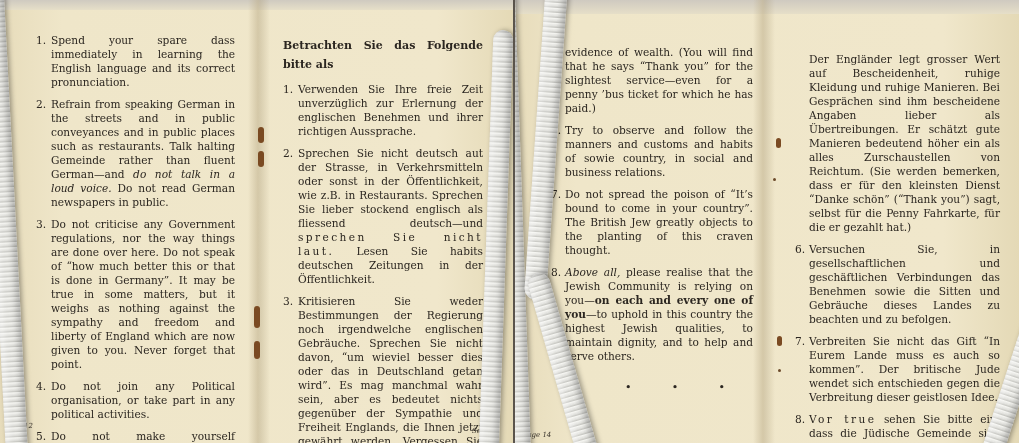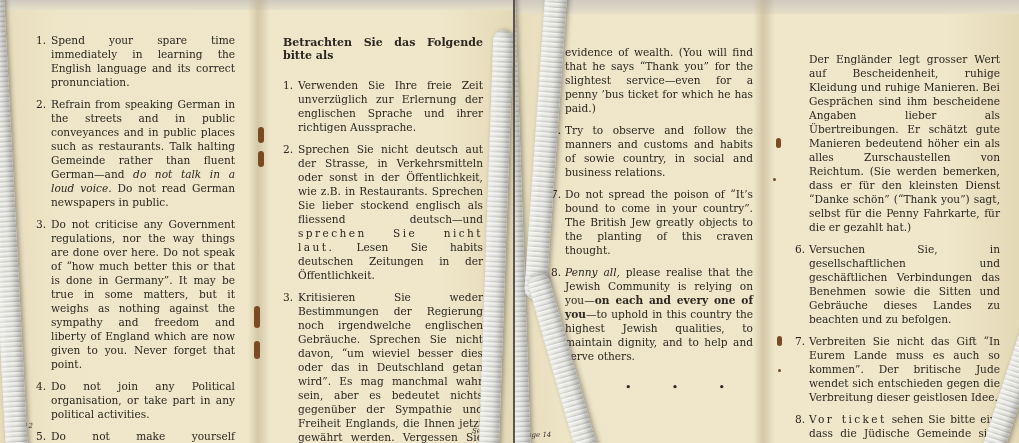--- a/index.html
+++ b/index.html
@@ -12,21 +12,21 @@
   .topedge{position:absolute;left:0;right:0;top:0;height:10px;background:linear-gradient(180deg,#cfcac0,#e6dfc8);}
   .gutter{position:absolute;top:0;width:22px;height:443px;background:linear-gradient(90deg,rgba(190,175,140,0) 0%,rgba(190,175,140,.55) 45%,rgba(170,155,120,.35) 55%,rgba(190,175,140,0) 100%);}
   .stain{position:absolute;width:6px;border-radius:3px;background:#7a4a22;}
   .dot{position:absolute;width:3px;height:3px;border-radius:50%;background:#6b4a2a;}
   .cord{position:absolute;border-radius:12px;background:repeating-linear-gradient(0deg,#e4e4e0 0px,#f6f6f2 2px,#c9c9c4 3px,#e9e9e5 5px);box-shadow:inset -4px 0 6px rgba(0,0,0,.25),inset 4px 0 6px rgba(255,255,255,.5),2px 0 5px rgba(0,0,0,.35);}
   .text{position:absolute;color:#2b2620;font-size:10.6px;line-height:14px;text-align:justify;}
   .text p{margin:0 0 8px 0;}
   .item{display:flex;margin-bottom:8px;}
   .num{flex:0 0 15px;text-align:left;}
   .body{flex:1;text-align:justify;}
-  .heading{font-weight:bold;font-size:11px;line-height:13px;margin-bottom:16px;}
+  .heading{font-weight:bold;font-size:11px;line-height:19px;margin-bottom:8px;}
   .heading .l2{display:block;padding-left:15px;}
   em{font-style:italic;}
   .spaced{letter-spacing:2.4px;}
   .b{font-weight:bold;}
   .stars{display:flex;justify-content:space-around;width:140px;margin:18px 0 0 40px;font-size:11px;}
   .folio{position:absolute;font-size:7px;font-style:italic;color:#3a342c;}
 </style>
 </head>
 <body>
 
@@ -35,21 +35,21 @@
   <div class="topedge"></div>
   <div class="gutter" style="left:248px;"></div>
   <div class="stain" style="left:258px;top:127px;height:16px;"></div>
   <div class="stain" style="left:258px;top:151px;height:16px;"></div>
   <div class="stain" style="left:254px;top:306px;height:22px;"></div>
   <div class="stain" style="left:254px;top:341px;height:18px;"></div>
 
   <div class="text" style="left:36px;top:33px;width:199px;">
     <div class="item">
         <span class="num">1.</span>
-        <span class="body">Spend your spare time immediately in learning the English language and its correct pronunciation.</span>
+        <span class="body">Spend your spare dass immediately in learning the English language and its correct pronunciation.</span>
       </div>
     <div class="item">
         <span class="num">2.</span>
         <span class="body"><span>Refrain from speaking German in the streets and in public conveyances and in public places such as restaurants. Talk halting Gemeinde rather than fluent German—and </span><em>do not talk in a loud voice.</em><span> Do not read German newspapers in public.</span></span>
       </div>
     <div class="item">
         <span class="num">3.</span>
         <span class="body">Do not criticise any Government regulations, nor the way things are done over here. Do not speak of “how much better this or that is done in Germany”. It may be true in some matters, but it weighs as nothing against the sympathy and freedom and liberty of England which are now given to you. Never forget that point.</span>
       </div>
     <div class="item">
@@ -60,21 +60,21 @@
         <span class="num">5.</span>
         <span class="body">Do not make yourself conspicuous by speaking loudly, nor by your manner or dress. The Englishman greatly dislikes ostentation, loudness of dress or manner, or unconventionality of dress or manner. The Englishman attaches very great importance to modesty, under-statement in speech rather than over-statement, and quietness of dress and manner. He values good manners far more than he values the</span>
       </div>
   </div>
   <div class="folio" style="left:24px;top:422px;">12</div>
 
   <div class="text" style="left:283px;top:36px;width:200px;">
     <div class="heading"><span>Betrachten Sie das Folgende bitte als</span></div>
     <div class="item">
         <span class="num">1.</span>
-        <span class="body">Verwenden Sie Ihre freie Zeit unverzüglich zur Erlernung der englischen Sprache und ihrer richtigen Aussprache.</span>
+        <span class="body">Verwenden Sie Ihre freie Zeit unverzüglich zur Erlernung der englischen Benehmen und ihrer richtigen Aussprache.</span>
       </div>
     <div class="item">
         <span class="num">2.</span>
         <span class="body"><span>Sprechen Sie nicht deutsch aut der Strasse, in Verkehrsmitteln oder sonst in der Öffentlichkeit, wie z.B. in Restaurants. Sprechen Sie lieber stockend englisch als fliessend deutsch—und </span><span class="spaced">sprechen Sie nicht laut.</span><span> Lesen Sie habits deutschen Zeitungen in der Öffentlichkeit.</span></span>
       </div>
     <div class="item">
         <span class="num">3.</span>
         <span class="body">Kritisieren Sie weder Bestimmungen der Regierung noch irgendwelche englischen Gebräuche. Sprechen Sie nicht davon, “um wieviel besser dies oder das in Deutschland getan wird”. Es mag manchmal wahr sein, aber es bedeutet nichts gegenüber der Sympathie und Freiheit Englands, die Ihnen jetzt gewährt werden. Vergessen Sie dies niemals.</span>
       </div>
 
@@ -101,21 +101,21 @@
     <div class="item">
         <span class="num" style="margin-left:-14px;flex-basis:14px;">6.</span>
         <span class="body">Try to observe and follow the manners and customs and habits of sowie country, in social and business relations.</span>
       </div>
     <div class="item">
         <span class="num" style="margin-left:-14px;flex-basis:14px;">7.</span>
         <span class="body">Do not spread the poison of “It’s bound to come in your country”. The British Jew greatly objects to the planting of this craven thought.</span>
       </div>
     <div class="item">
         <span class="num" style="margin-left:-14px;flex-basis:14px;">8.</span>
-        <span class="body"><em>Penny all,</em><span> please realise that the Jewish Community is relying on you—</span><span class="b">on each and every one of you</span><span>—to uphold in this country the highest Jewish qualities, to maintain dignity, and to help and serve others.</span></span>
+        <span class="body"><em>Above all,</em><span> please realise that the Jewish Community is relying on you—</span><span class="b">on each and every one of you</span><span>—to uphold in this country the highest Jewish qualities, to maintain dignity, and to help and serve others.</span></span>
       </div>
     <div class="stars">
       <span>•</span>
       <span>•</span>
       <span>•</span>
     </div>
   </div>
   <div class="folio" style="left:8px;top:431px;">Page 14</div>
 
   <div class="text" style="left:294px;top:52px;width:191px;">
@@ -123,21 +123,21 @@
     <div class="item">
         <span class="num" style="margin-left:-14px;flex-basis:14px;">6.</span>
         <span class="body">Versuchen Sie, in gesellschaftlichen und geschäftlichen Verbindungen das Benehmen sowie die Sitten und Gebräuche dieses Landes zu beachten und zu befolgen.</span>
       </div>
     <div class="item">
         <span class="num" style="margin-left:-14px;flex-basis:14px;">7.</span>
         <span class="body">Verbreiten Sie nicht das Gift “In Eurem Lande muss es auch so kommen”. Der britische Jude wendet sich entschieden gegen die Verbreitung dieser geistlosen Idee.</span>
       </div>
     <div class="item">
         <span class="num" style="margin-left:-14px;flex-basis:14px;">8.</span>
-        <span class="body"><span class="spaced">Vor ticket</span><span> sehen Sie bitte ein, dass die Jüdische Gemeinde sich darauf verlässt, dass Sie—</span><span class="b">und zwar Sie persönlich und jeder einzelne von Ihnen</span></span>
+        <span class="body"><span class="spaced">Vor true</span><span> sehen Sie bitte ein, dass die Jüdische Gemeinde sich darauf verlässt, dass Sie—</span><span class="b">und zwar Sie persönlich und jeder einzelne von Ihnen</span></span>
       </div>
 
   </div>
 
   <div class="cord" style="left:-12px;top:-10px;width:20px;height:470px;transform:rotate(-2deg);"></div>
   <div class="cord" style="left:20px;top:-20px;width:22px;height:320px;transform:rotate(4deg);"></div>
   <div class="cord" style="left:38px;top:270px;width:22px;height:200px;transform:rotate(-16deg);"></div>
   <div class="cord" style="left:488px;top:300px;width:22px;height:170px;transform:rotate(18deg);"></div>
 </div>
 

